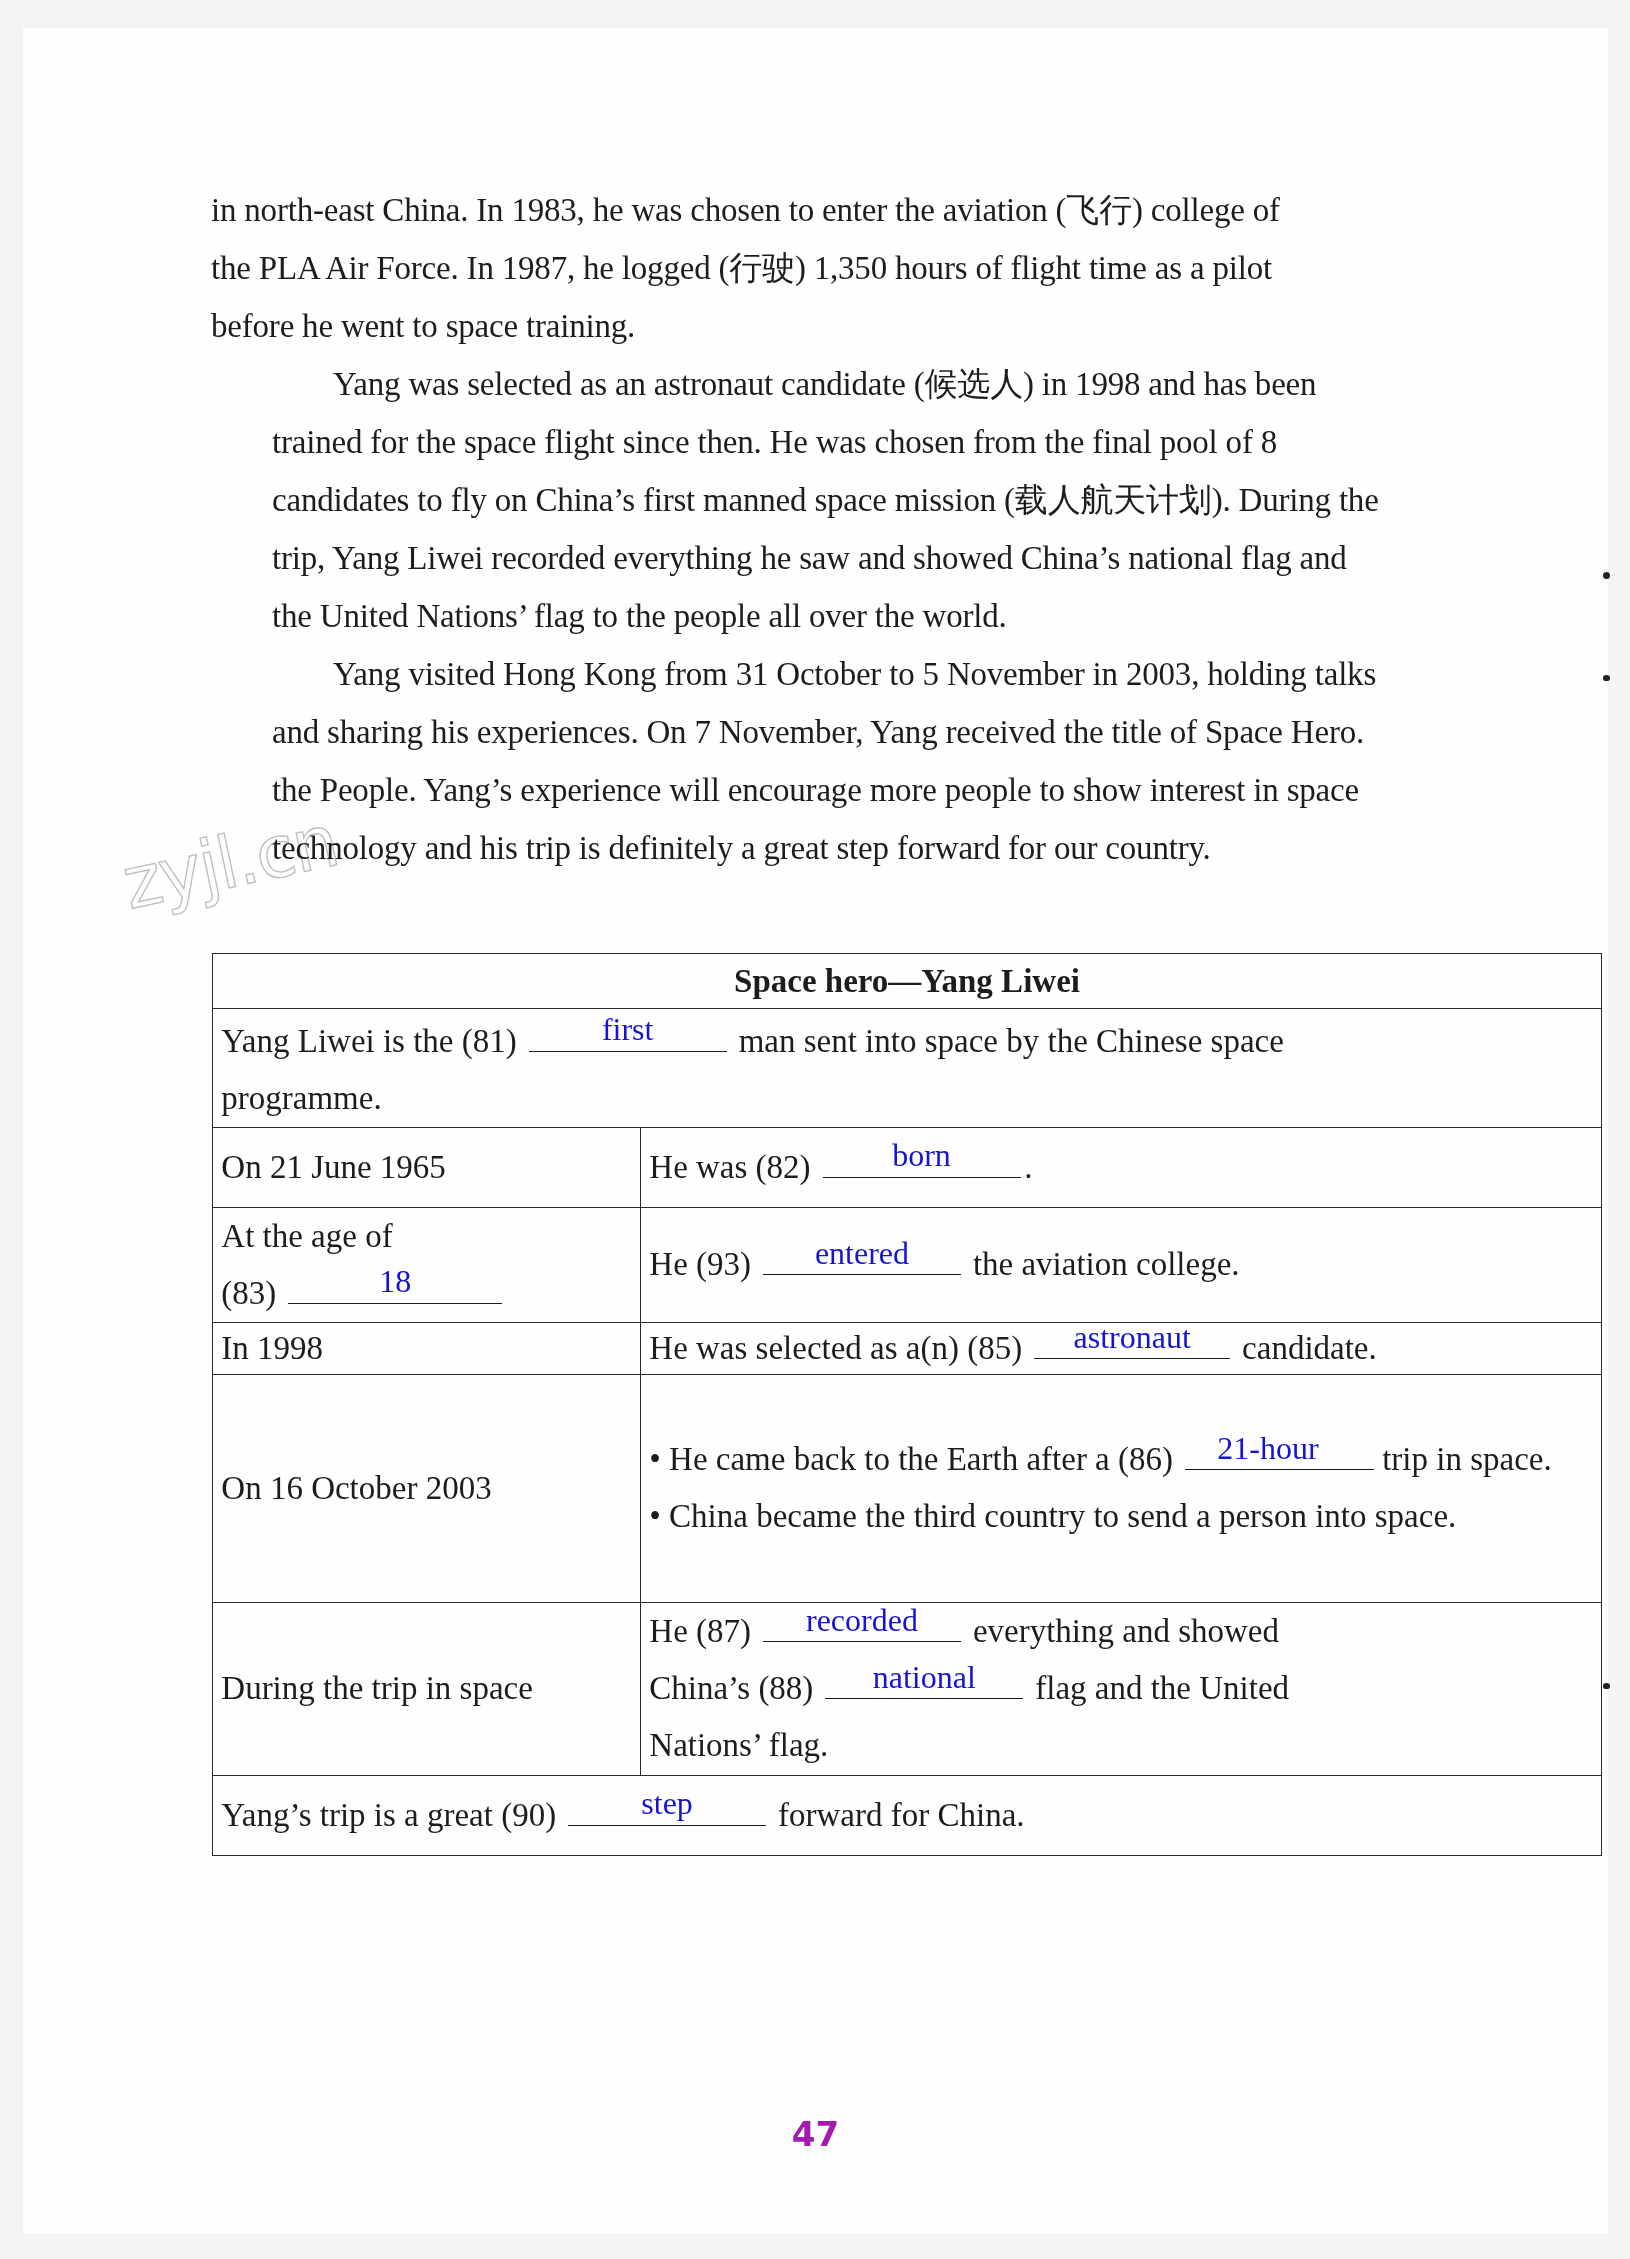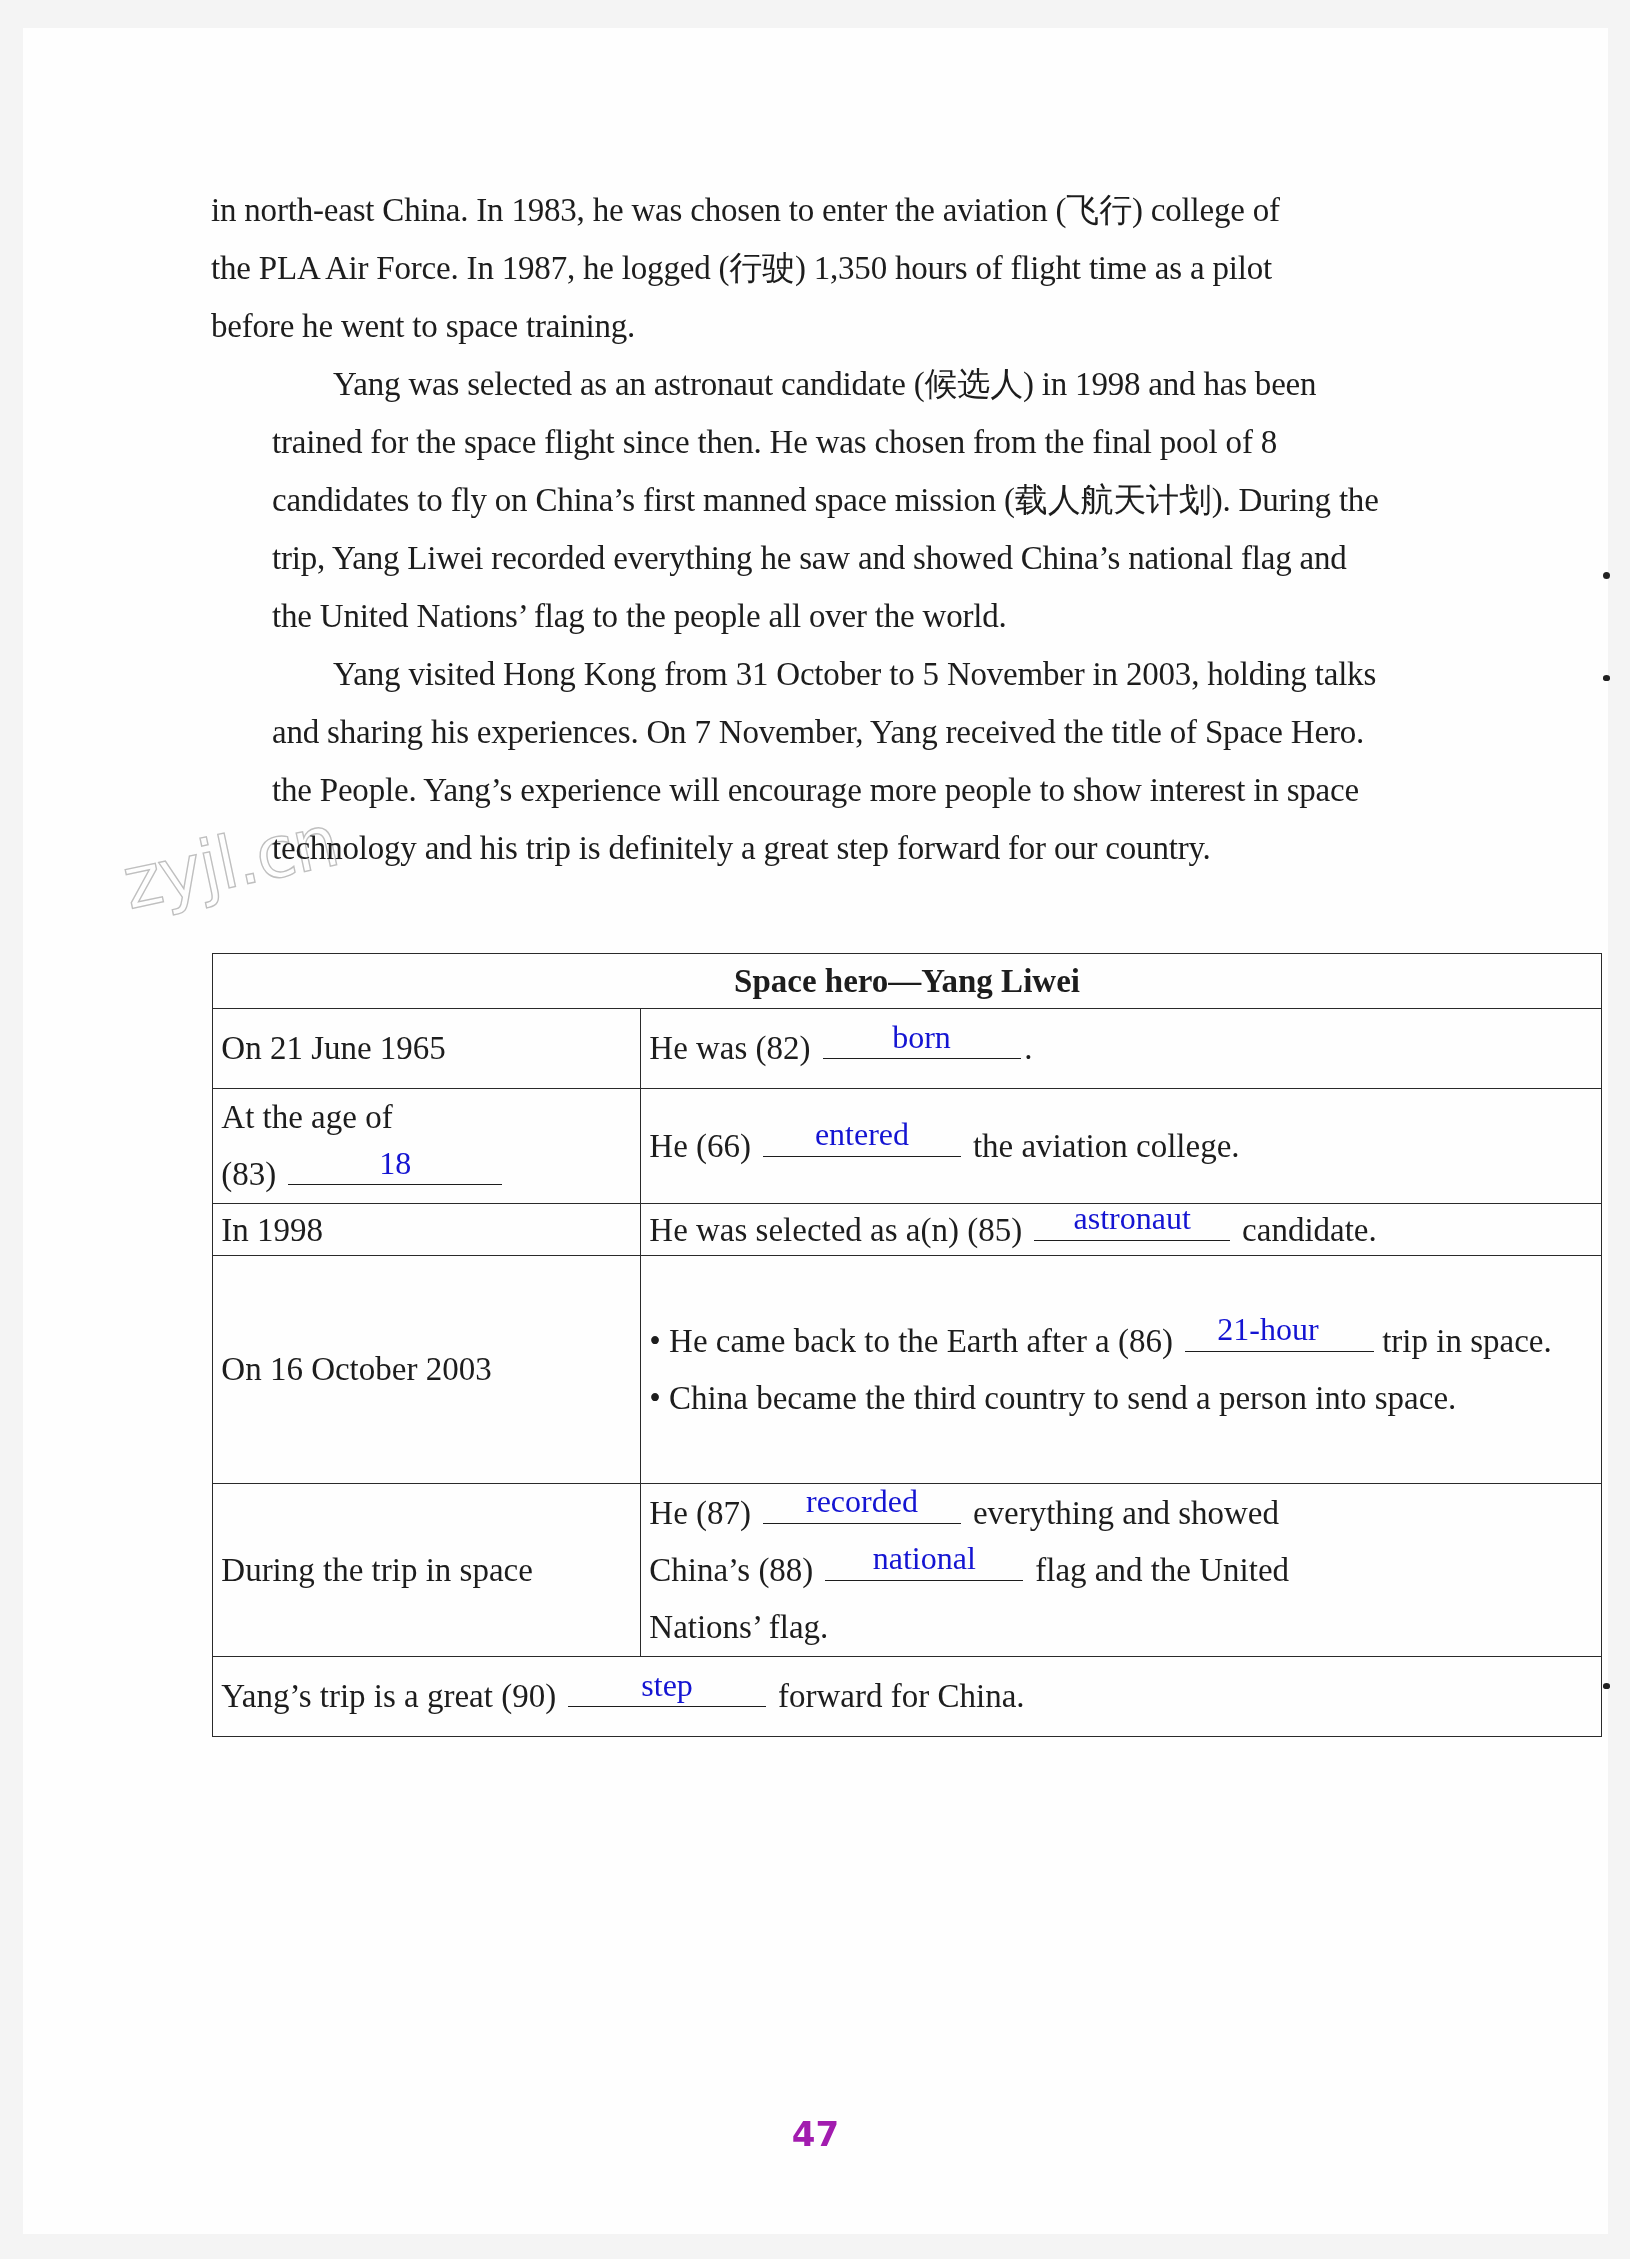--- a/index.html
+++ b/index.html
@@ -93,35 +93,43 @@
 
 <table class="hero">
   <colgroup>
       <col class="col-left">
       <col>
     </colgroup>
   <tbody>
       <tr>
     <th colspan="2">Space hero—Yang Liwei</th>
   </tr>
+  <tr class="r-intro">
+    <td colspan="2" style="vertical-align:top; padding-top:3.7px;">
+      <span>Yang Liwei is the (81)</span>
+      <span class="blank"><span class="answer">first</span></span>
+      <span>man sent into space by the Chinese space</span><br>
+      <span>programme.</span>
+    </td>
+  </tr>
   <tr class="r-born">
     <td>On 21 June 1965</td>
     <td>
       <span>He was (82)</span>
       <span class="blank"><span class="answer">born</span></span><span>.</span>
     </td>
   </tr>
   <tr class="r-age">
     <td class="tight">
       <span>At the age of</span><br>
       <span>(83)</span>
       <span class="blank" style="min-width:214px"><span class="answer">18</span></span>
     </td>
     <td>
-      <span>He (66)</span>
+      <span>He (93)</span>
       <span class="blank"><span class="answer">entered</span></span>
       <span>the aviation college.</span>
     </td>
   </tr>
   <tr class="r-1998">
     <td style="line-height:46px">In 1998</td>
     <td style="line-height:46px; white-space:nowrap">
       <span>He was selected as a(n) (85)</span>
       <span class="blank" style="min-width:196px"><span class="answer">astronaut</span></span>
       <span>candidate.</span>

